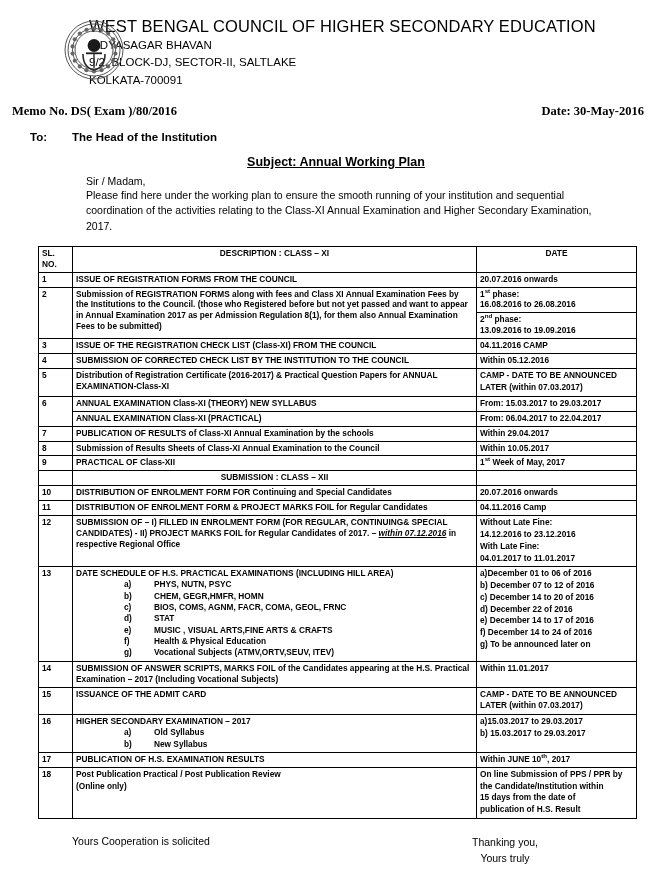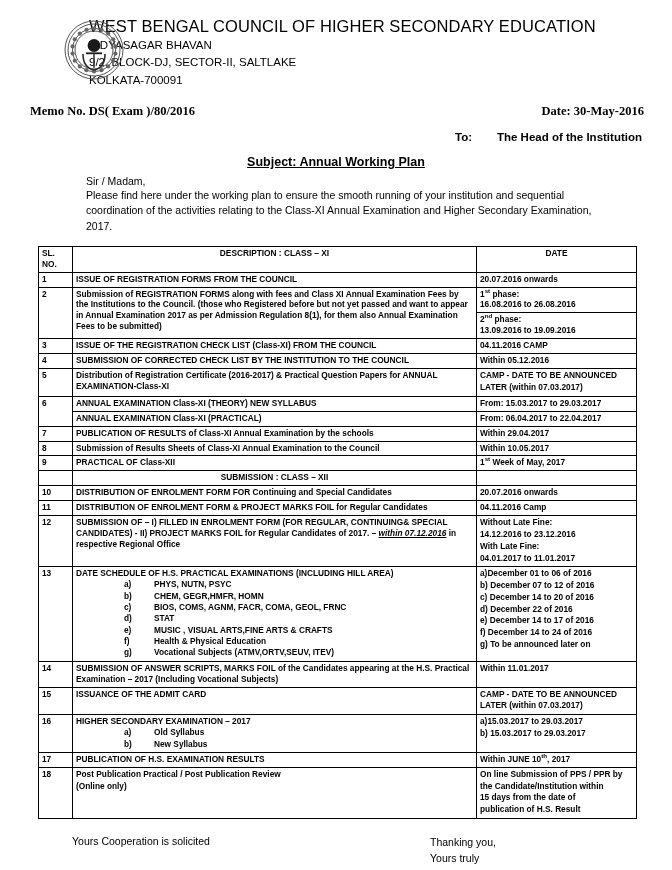--- a/index.html
+++ b/index.html
@@ -46,32 +46,31 @@
     font-size: 11.5px;
     line-height: 1.55;
     padding-left: 48px;
   }
 
   
   .memo-row {
     display: flex;
     justify-content: space-between;
     align-items: baseline;
-    margin: 14px 28px 0 30px;
+    margin: 14px 28px 0 12px;
     font-family: "Liberation Serif", serif;
     font-weight: bold;
     font-size: 12.5px;
   }
 
   .to-row {
     margin: 12px 30px 0 30px;
     font-size: 11.5px;
     font-weight: bold;
     display: flex;
-    justify-content: flex-end;
   }
   .to-label { width: 42px; }
 
   .subject {
     text-align: center;
     margin-top: 12px;
     font-size: 12.5px;
     font-weight: bold;
   }
   .subject span { text-decoration: underline; }
@@ -156,21 +155,21 @@
     position: absolute;
     left: 72px;
     top: 0;
     font-size: 10.5px;
   }
   .closing {
     position: absolute;
     left: 430px;
     top: 0;
     font-size: 10.5px;
-    text-align: left;
+    text-align: center;
     width: 150px;
     line-height: 1.5;
   }
   .signature {
     position: absolute;
     left: 438px;
     top: 34px;
     font-family: "DejaVu Serif", serif;
     font-style: italic;
     font-size: 19px;

